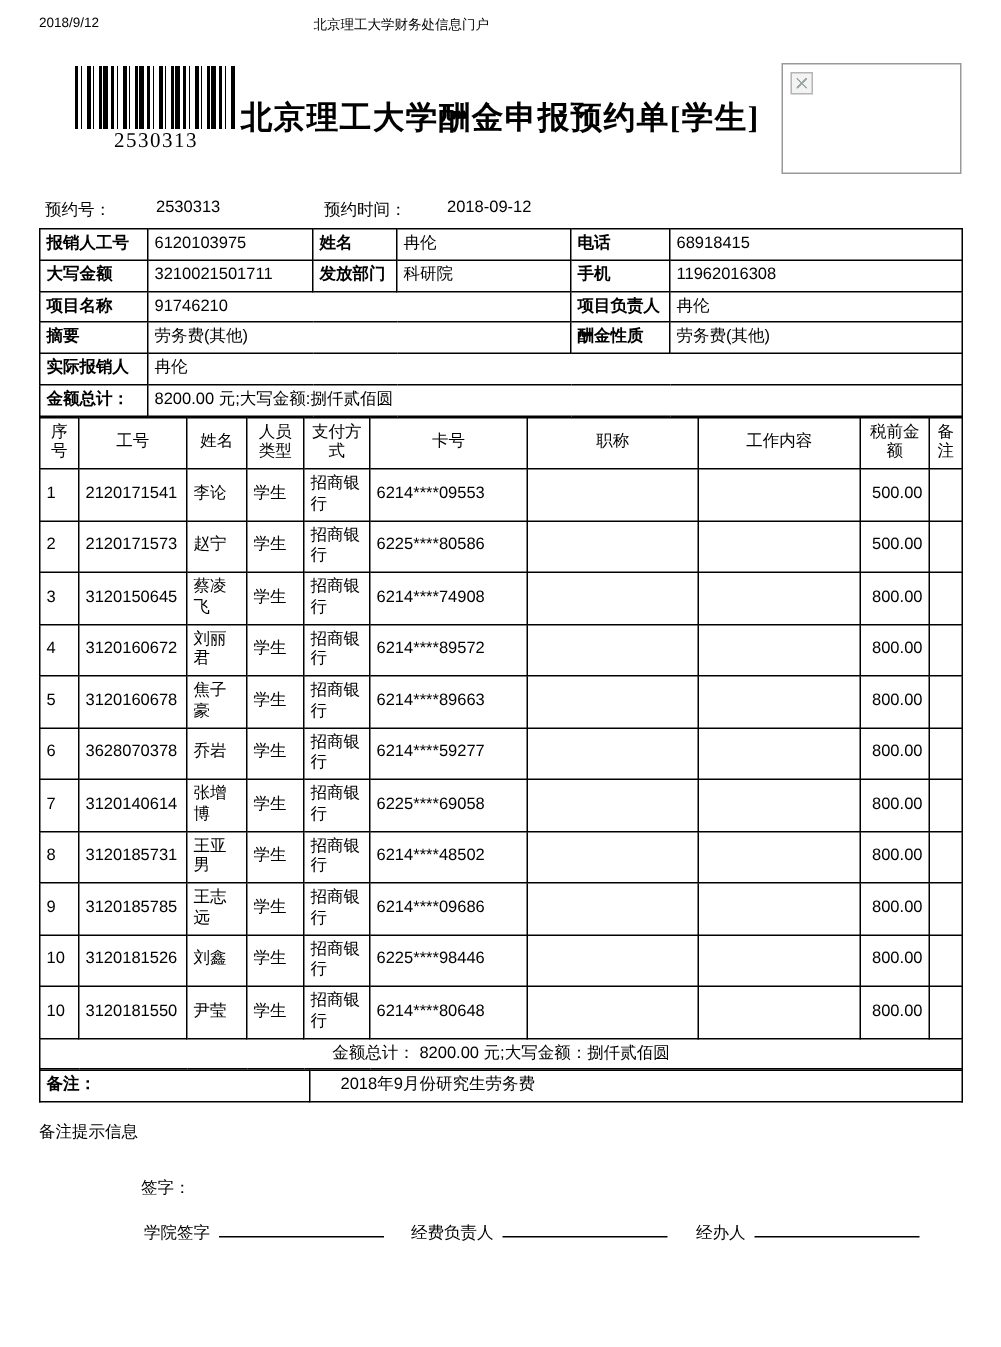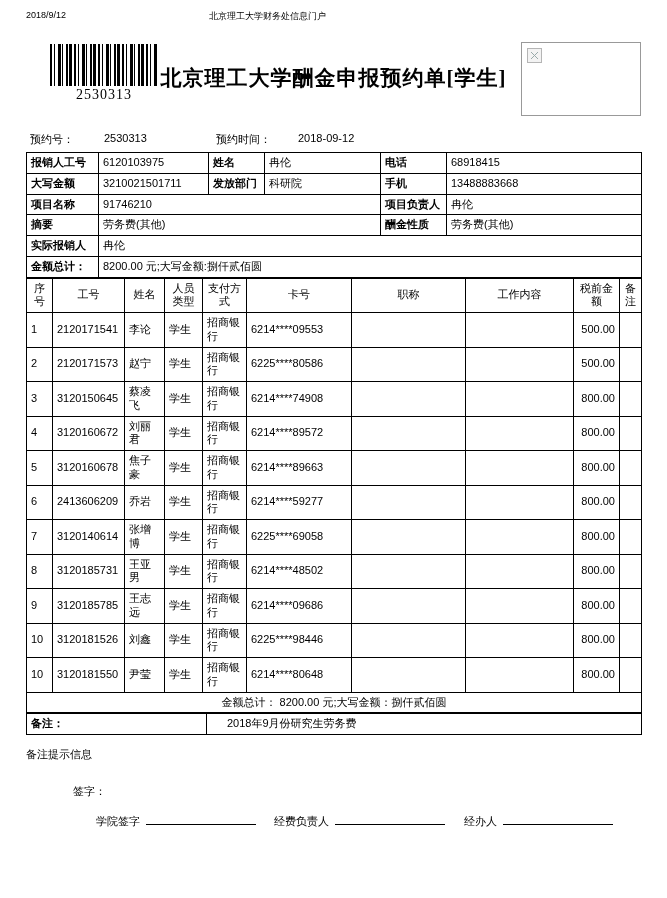--- a/index.html
+++ b/index.html
@@ -171,21 +171,21 @@
     font-size: 11px;
   }
   .sign-block {
     margin-top: 22px;
     font-size: 11px;
     position: relative;
     height: 60px;
   }
   .sign-label {
     position: absolute;
-    left: 47px;
+    left: 68px;
     top: 0;
   }
   .sign-row {
     position: absolute;
     left: 48px;
     top: 30px;
     width: 560px;
   }
   .sign-item {
     position: absolute;
@@ -250,21 +250,21 @@
           <td>冉伦</td>
           <td class="lbl">电话</td>
           <td>68918415</td>
         </tr>
         <tr>
           <td class="lbl">大写金额</td>
           <td>3210021501711</td>
           <td class="lbl">发放部门</td>
           <td>科研院</td>
           <td class="lbl">手机</td>
-          <td>13488883668</td>
+          <td>11962016308</td>
         </tr>
         <tr>
           <td class="lbl">项目名称</td>
           <td colspan="3">91746210</td>
           <td class="lbl">项目负责人</td>
           <td>冉伦</td>
         </tr>
         <tr>
           <td class="lbl">摘要</td>
           <td colspan="3">劳务费(其他)</td>
@@ -364,21 +364,21 @@
           <td>学生</td>
           <td>招商银行</td>
           <td>6214****89663</td>
           <td></td>
           <td></td>
           <td class="c-right">800.00</td>
           <td></td>
         </tr>
         <tr class="detail">
           <td>6</td>
-          <td>2413606209</td>
+          <td>3628070378</td>
           <td>乔岩</td>
           <td>学生</td>
           <td>招商银行</td>
           <td>6214****59277</td>
           <td></td>
           <td></td>
           <td class="c-right">800.00</td>
           <td></td>
         </tr>
         <tr class="detail">

